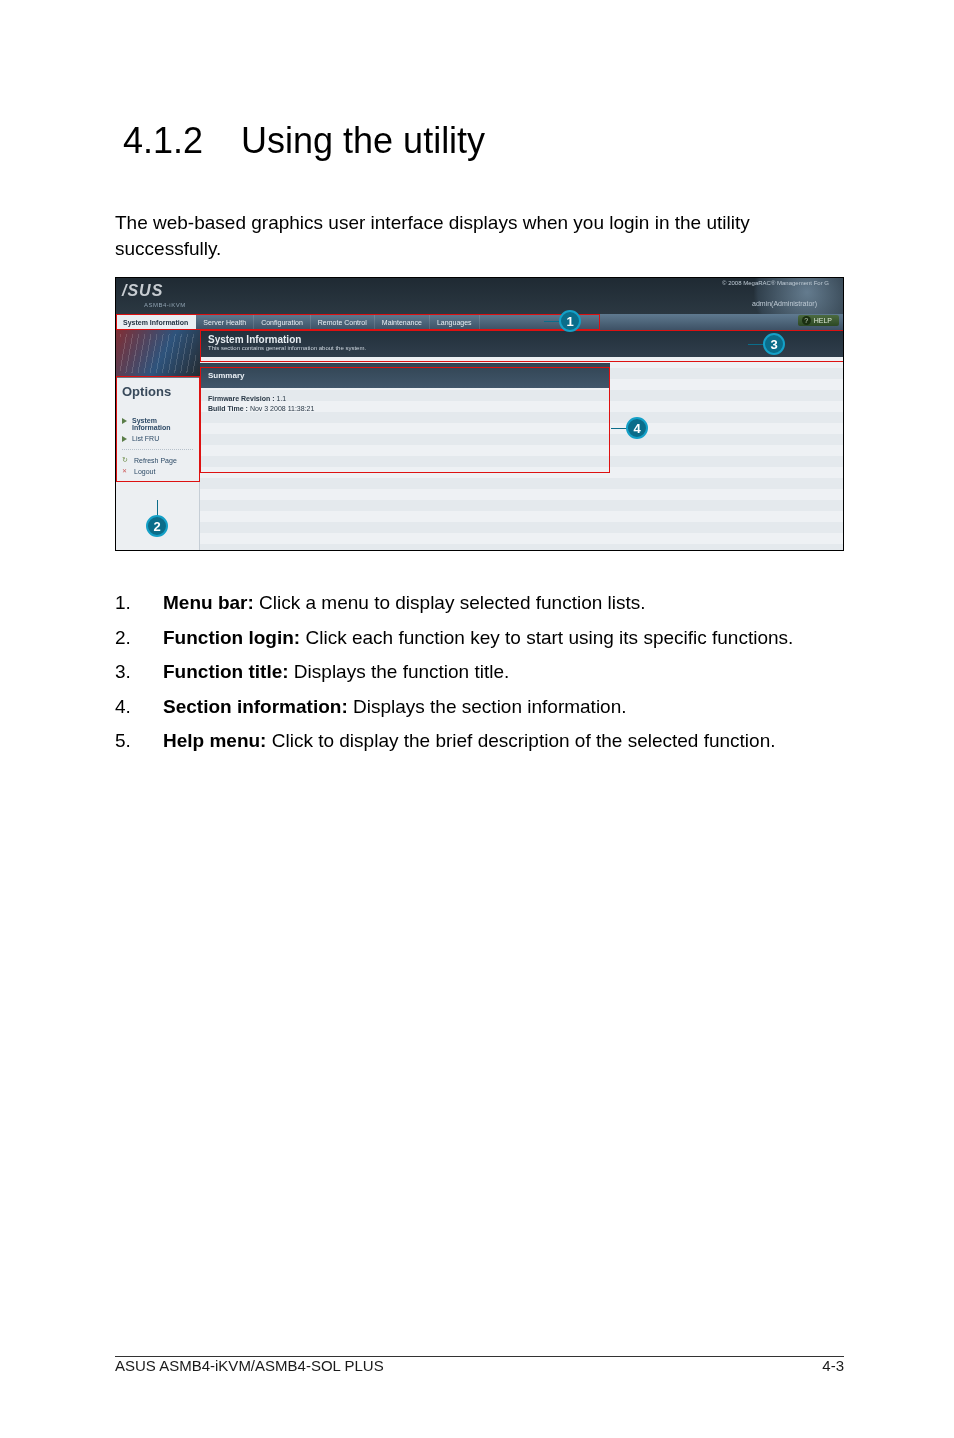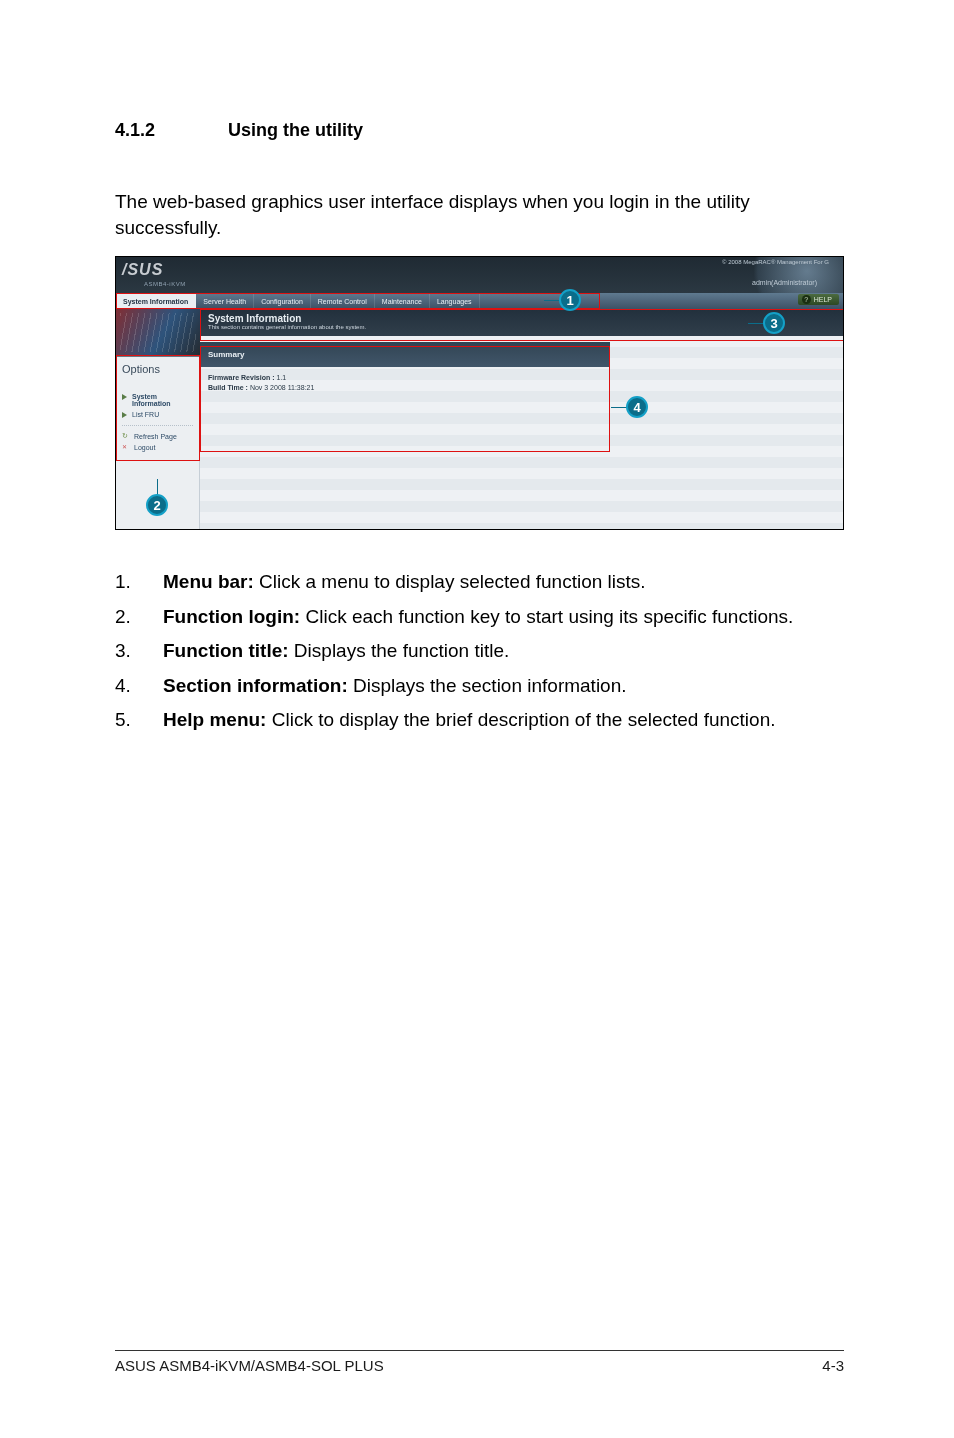--- a/index.html
+++ b/index.html
@@ -6,23 +6,24 @@
     body {
       font-family: Arial, Helvetica, sans-serif;
       background: #fff;
       width: 954px;
       height: 1438px;
       position: relative;
       padding: 120px 110px 0 115px;
       color: #000;
     }
     h2 {
-      font-size: 18px;
-      font-weight: bold;
+      font-size: 36px;
+      font-weight: normal;
       margin-bottom: 14px;
+      margin-left: 8px;
     }
     .sec-num { display: inline-block; width: 108px; }
     .intro { font-size: 19px; line-height: 1.35; margin-bottom: 16px; margin-top: 48px; }
 
     
     .shot-wrap { display: flex; justify-content: center; }
     .shot {
       width: 792px; height: 274px;
       border: 1px solid #000;
       position: relative;
@@ -87,21 +88,21 @@
     .thumb::after {
       content:""; position:absolute; inset:4px;
       background: repeating-linear-gradient(100deg, rgba(255,255,255,0.15) 0 1px, transparent 1px 6px);
     }
     .sidebar {
       flex: 1;
       background: #eceff2;
       border-right: 1px solid #c6ced6;
       padding: 6px 6px; font-size: 7px; color: #394a5b;
     }
-    .sidebar .grp-title { font-weight: normal; font-size: 11px; margin-bottom: 16px; }
+    .sidebar .grp-title { font-weight: bold; font-size: 13px; margin-bottom: 16px; }
     .sidebar .sbitem { padding: 2px 0 2px 10px; position:relative; color:#2d4a66; }
     .sidebar .sbitem.sel { font-weight: bold; }
     .sidebar .sbitem::before {
       content:""; position:absolute; left:0; top:3px; width:0; height:0;
       border-top:3px solid transparent; border-bottom:3px solid transparent; border-left:5px solid #5a7d48;
     }
     .sidebar hr.thin { border:none; border-top:1px dotted #b6c0ca; margin:5px 0; }
     .sidebar .refresh, .sidebar .logout { padding:2px 0 2px 12px; position:relative; color:#2d4a66; }
     .sidebar .refresh::before { content:"↻"; position:absolute; left:0; top:1px; color:#6a8b44; }
     .sidebar .logout::before { content:"✕"; position:absolute; left:0; top:1px; color:#c55; font-size:6px; }
@@ -136,21 +137,21 @@
 
     
     .list { margin-top: 38px; }
     .row { display:flex; font-size:19px; line-height:1.5; margin-bottom:6px; }
     .row .num { width:48px; }
     .row .body { flex:1; }
 
     
     .footer {
       position:absolute; left:115px; right:110px; bottom:64px;
-      border-top:1px solid #333; padding-top:6px;
+      border-top:1px solid #333; 
       display:flex; justify-content:space-between;
       font-size:15px; color:#1a1a1a;
     }
   </style>
 </head>
 <body>
 
 <h2>
   <span class="sec-num">4.1.2</span>
   <span>Using the utility</span>

